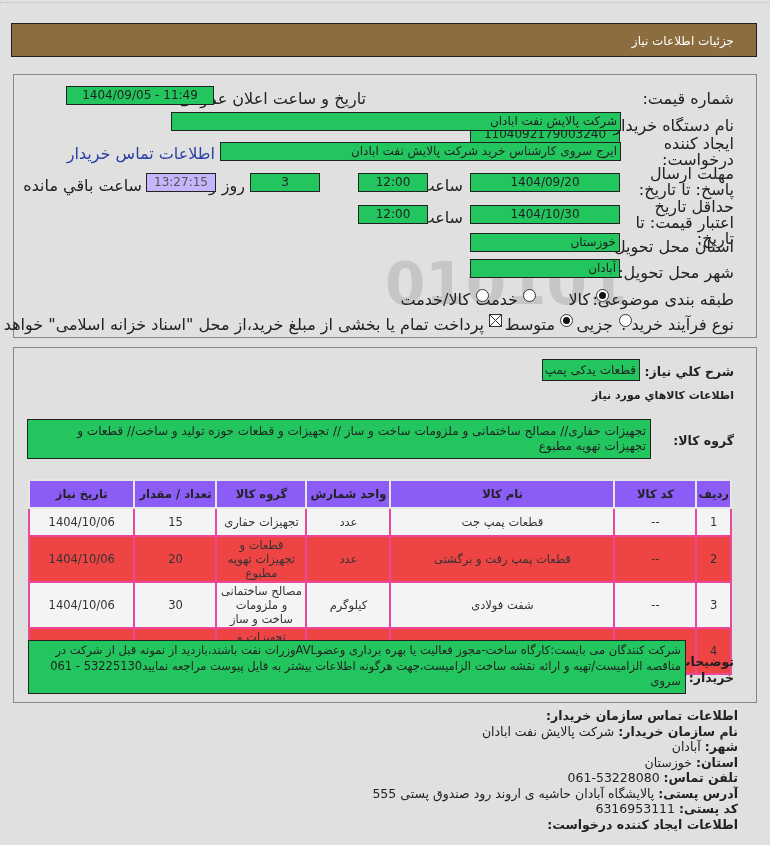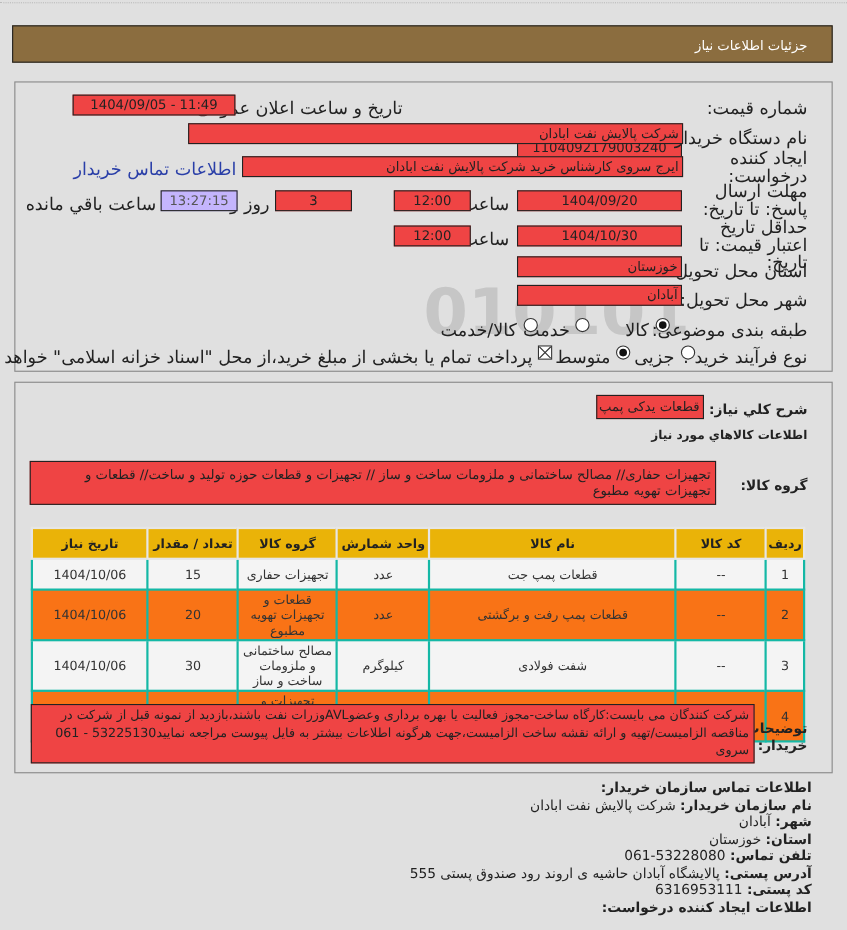--- a/index.html
+++ b/index.html
@@ -16,21 +16,21 @@
     background:#8b6d3f; border:1px solid #222; box-sizing:border-box;
     color:#fff; direction:rtl;
   }
   .header span { position:absolute; right:22px; top:10px; font-size:12px; }
   .panel {
     position:absolute; left:13px; width:744px;
     border:1px solid #888; box-sizing:border-box; background:#e0e0e0;
   }
   .lbl { position:absolute; direction:rtl; text-align:right; white-space:nowrap; font-size:16px; color:#222; }
   .box {
-    position:absolute; background:#ef4444; border:1px solid #222; box-sizing:border-box;
+    position:absolute; background:#22c55e; border:1px solid #222; box-sizing:border-box;
     font-size:12px; height:19px; line-height:17px; white-space:nowrap; overflow:hidden;
   }
   .box.c { text-align:center; }
   .box.r { text-align:right; direction:rtl; padding-right:3px; }
   .box.yellow { background:#c4b5fd; color:#555; }
   .link { color:#2a3fa8; }
   .radio {
     position:absolute; width:13px; height:13px; border-radius:50%;
     border:1px solid #333; background:#fff; box-sizing:border-box;
   }
@@ -38,24 +38,24 @@
     content:""; position:absolute; left:2px; top:2px; width:7px; height:7px; border-radius:50%; background:#111;
   }
   .chk { position:absolute; width:13px; height:13px; border:1px solid #333; background:#fff; box-sizing:border-box; }
   .chk svg { position:absolute; left:0; top:0; }
   .bold { font-weight:bold; }
   table.items {
     position:absolute; left:28px; top:479px; width:704px; border-collapse:collapse; direction:rtl;
     font-size:11.5px;
   }
   table.items th {
-    background:#eab308; font-weight:bold; height:24px; border:2px solid #e6e6e6; color:#222;
-  }
-  table.items td { border:2px solid #14b8a6; text-align:center; background:#f4f4f4; color:#333; line-height:14px; }
-  table.items tr.alt td { background:#f97316; }
+    background:#8b5cf6; font-weight:bold; height:24px; border:2px solid #e6e6e6; color:#222;
+  }
+  table.items td { border:2px solid #ec4899; text-align:center; background:#f4f4f4; color:#333; line-height:14px; }
+  table.items tr.alt td { background:#ef4444; }
   .watermark {
     position:absolute; color:rgba(150,150,150,0.35); font-weight:bold; pointer-events:none; white-space:nowrap;
   }
   .info { position:absolute; right:32px; top:708px; direction:rtl; text-align:right; font-size:12.5px; line-height:15.5px; }
   .info .k { font-weight:bold; }
 </style>
 </head>
 <body>
 
 <div class="topline"></div>

